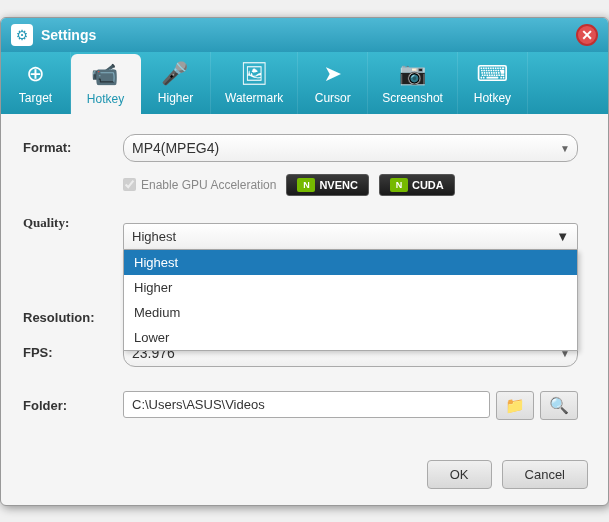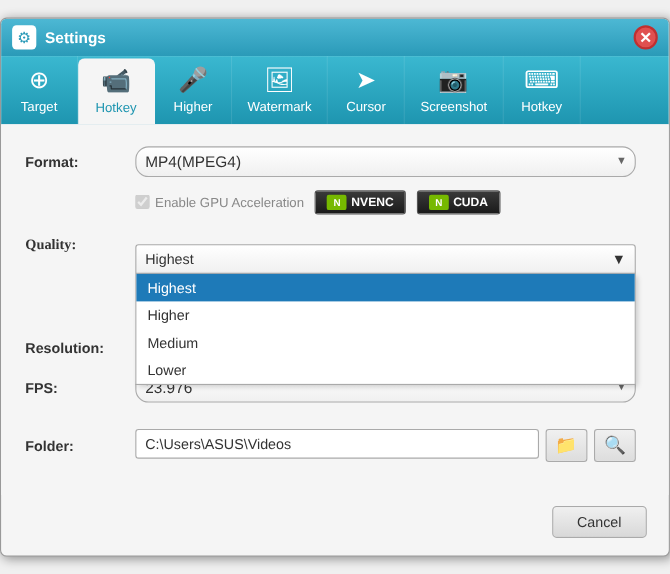--- a/index.html
+++ b/index.html
@@ -409,15 +409,16 @@
           <input type="text" class="folder-input" value="C:\Users\ASUS\Videos" style="">
           <button class="folder-btn">📁</button>
           <button class="folder-btn">🔍</button>
         </div>
       </div>
     </div>
 
   </div>
 
   <div class="footer">
+    <button class="footer-btn btn-ok">OK</button>
     <button class="footer-btn btn-cancel">Cancel</button>
   </div>
 </div>
 
 </body></html>

